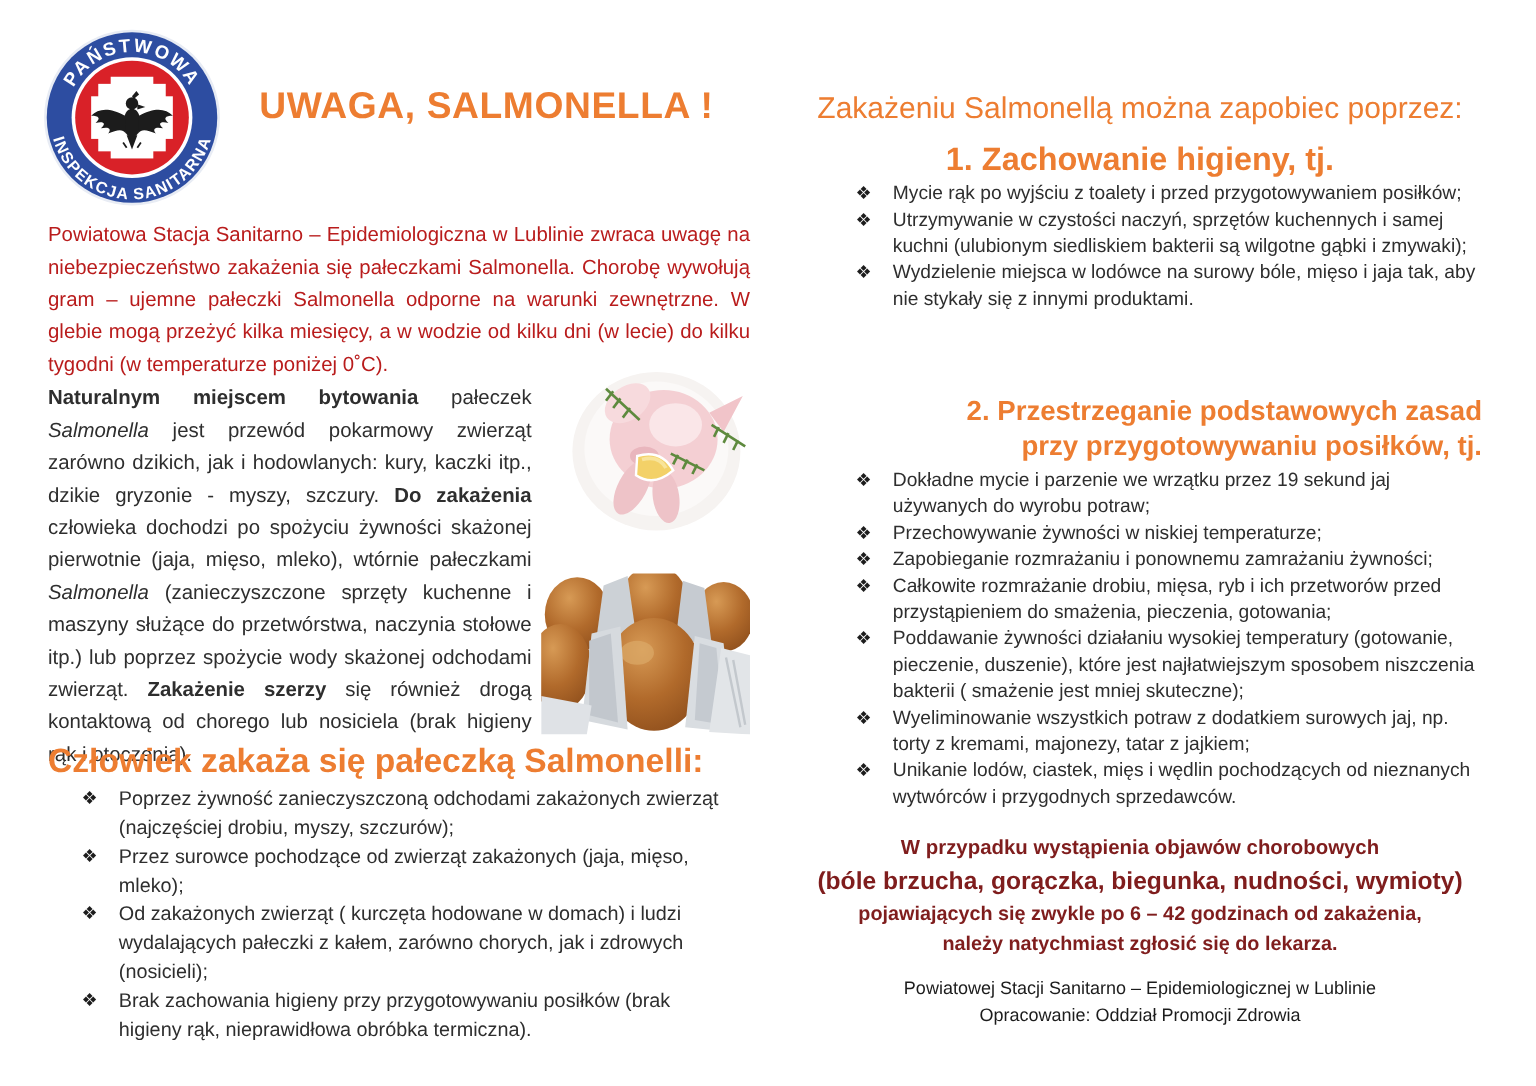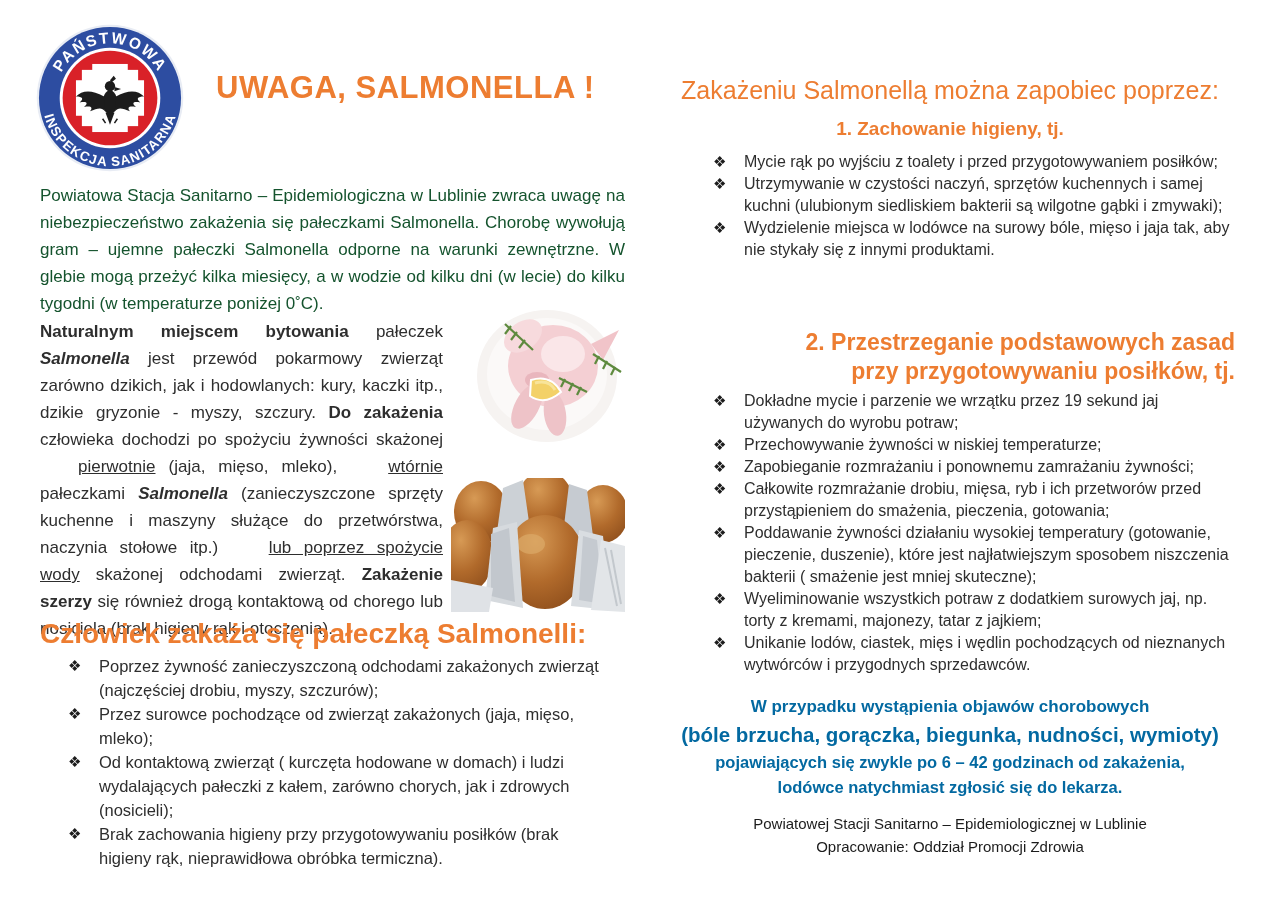--- a/index.html
+++ b/index.html
@@ -2,43 +2,43 @@
 <html><head>
 <meta charset="utf-8">
 <style>
   html,body{margin:0;padding:0;background:#ffffff;}
   body{width:1280px;height:905px;font-family:"Liberation Sans",sans-serif;color:#2e2e2e;}
   .page{position:relative;width:1280px;height:905px;background:#ffffff;overflow:hidden;}
 
   
   .logo{position:absolute;left:36px;top:24px;width:148px;height:148px;}
   .main-title{position:absolute;left:216px;top:70px;width:400px;font-size:31px;font-weight:bold;color:#ED7D31;letter-spacing:.5px;white-space:nowrap;}
-  .para1{position:absolute;left:40px;top:182px;width:585px;font-size:17px;line-height:27px;text-align:justify;color:#14532d;}
+  .para1{position:absolute;left:40px;top:182px;width:585px;font-size:17px;line-height:27px;text-align:justify;color:#b91c1c;}
   .para2{position:absolute;left:40px;top:318px;width:403px;font-size:17px;line-height:27px;text-align:justify;color:#2e2e2e;}
   .run-bold{font-weight:bold;}
-  .run-italic{font-style:italic;font-weight:bold;}
-  .run-underline{text-decoration:underline;margin-left:38px;}
+  .run-italic{font-style:italic;}
+  .run-underline{}
   .chicken-img{position:absolute;left:475px;top:284px;width:152px;height:176px;}
   .eggs-img{position:absolute;left:451px;top:478px;width:174px;height:134px;}
   .left-section-heading{position:absolute;left:40px;top:618px;width:560px;font-size:28px;font-weight:bold;color:#ED7D31;}
   .left-bullets{position:absolute;left:68px;top:654px;width:540px;font-size:16.5px;line-height:24px;}
 
   .bullet-row{display:flex;align-items:flex-start;margin:0 0 0 0;}
   .bullet-glyph{flex:0 0 18px;margin-right:13px;font-size:15px;line-height:24px;color:#1c1c1c;}
   .bullet-text{flex:1;}
 
   
   .right-heading{position:absolute;left:665px;top:76px;width:570px;text-align:center;font-size:25px;font-weight:normal;color:#ED7D31;}
-  .sec1-title{position:absolute;left:665px;top:118px;width:570px;text-align:center;font-size:19px;font-weight:bold;color:#ED7D31;}
+  .sec1-title{position:absolute;left:665px;top:118px;width:570px;text-align:center;font-size:27px;font-weight:bold;color:#ED7D31;}
   .sec1-bullets{position:absolute;left:713px;top:151px;width:520px;font-size:16px;line-height:22px;}
   .right .bullet-glyph{line-height:22px;}
   .sec2-title{position:absolute;left:665px;top:328px;width:570px;text-align:right;font-size:23px;font-weight:bold;color:#ED7D31;line-height:29px;}
   .sec2-bullets{position:absolute;left:713px;top:390px;width:525px;font-size:16px;line-height:22px;}
 
-  .notice{position:absolute;left:655px;top:694px;width:590px;text-align:center;color:#0369a1;}
+  .notice{position:absolute;left:655px;top:694px;width:590px;text-align:center;color:#7f1d1d;}
   .notice-line1{font-size:17px;font-weight:bold;line-height:26px;}
   .notice-line2{font-size:20.5px;font-weight:bold;line-height:30px;}
   .notice-line3,.notice-line4{font-size:16.5px;font-weight:bold;line-height:25px;}
   .footer{position:absolute;left:655px;top:812px;width:590px;text-align:center;font-size:15px;line-height:23px;color:#1c1c1c;}
 </style>
 </head>
 <body>
 
 <div class="page">
 
@@ -139,21 +139,21 @@
     <div class="bullet-row">
       <span class="bullet-glyph">❖</span>
       <span class="bullet-text">Poprzez żywność zanieczyszczoną odchodami zakażonych zwierząt (najczęściej drobiu, myszy, szczurów);</span>
     </div>
     <div class="bullet-row">
       <span class="bullet-glyph">❖</span>
       <span class="bullet-text">Przez surowce pochodzące od zwierząt zakażonych (jaja, mięso, mleko);</span>
     </div>
     <div class="bullet-row">
       <span class="bullet-glyph">❖</span>
-      <span class="bullet-text">Od kontaktową zwierząt ( kurczęta hodowane w domach) i ludzi wydalających pałeczki z kałem, zarówno chorych, jak i zdrowych (nosicieli);</span>
+      <span class="bullet-text">Od zakażonych zwierząt ( kurczęta hodowane w domach) i ludzi wydalających pałeczki z kałem, zarówno chorych, jak i zdrowych (nosicieli);</span>
     </div>
     <div class="bullet-row">
       <span class="bullet-glyph">❖</span>
       <span class="bullet-text">Brak zachowania higieny przy przygotowywaniu posiłków (brak higieny rąk, nieprawidłowa obróbka termiczna).</span>
     </div>
   </div>
 
   <div class="right-heading">Zakażeniu Salmonellą można zapobiec poprzez:</div>
 
   <div class="sec1-title">1. Zachowanie higieny, tj.</div>
@@ -206,21 +206,21 @@
     <div class="bullet-row">
       <span class="bullet-glyph">❖</span>
       <span class="bullet-text">Unikanie lodów, ciastek, mięs i wędlin  pochodzących od nieznanych wytwórców i przygodnych sprzedawców.</span>
     </div>
   </div>
 
   <div class="notice">
     <div class="notice-line1">W przypadku wystąpienia objawów chorobowych</div>
     <div class="notice-line2">(bóle brzucha, gorączka, biegunka, nudności, wymioty)</div>
     <div class="notice-line3">pojawiających się zwykle po 6 – 42 godzinach od zakażenia,</div>
-    <div class="notice-line4">lodówce natychmiast zgłosić się do lekarza.</div>
+    <div class="notice-line4">należy natychmiast zgłosić się do lekarza.</div>
   </div>
 
   <div class="footer">
     <div>Powiatowej Stacji Sanitarno – Epidemiologicznej w Lublinie</div>
     <div>Opracowanie: Oddział Promocji Zdrowia</div>
   </div>
 
 </div>
 
 </body></html>

